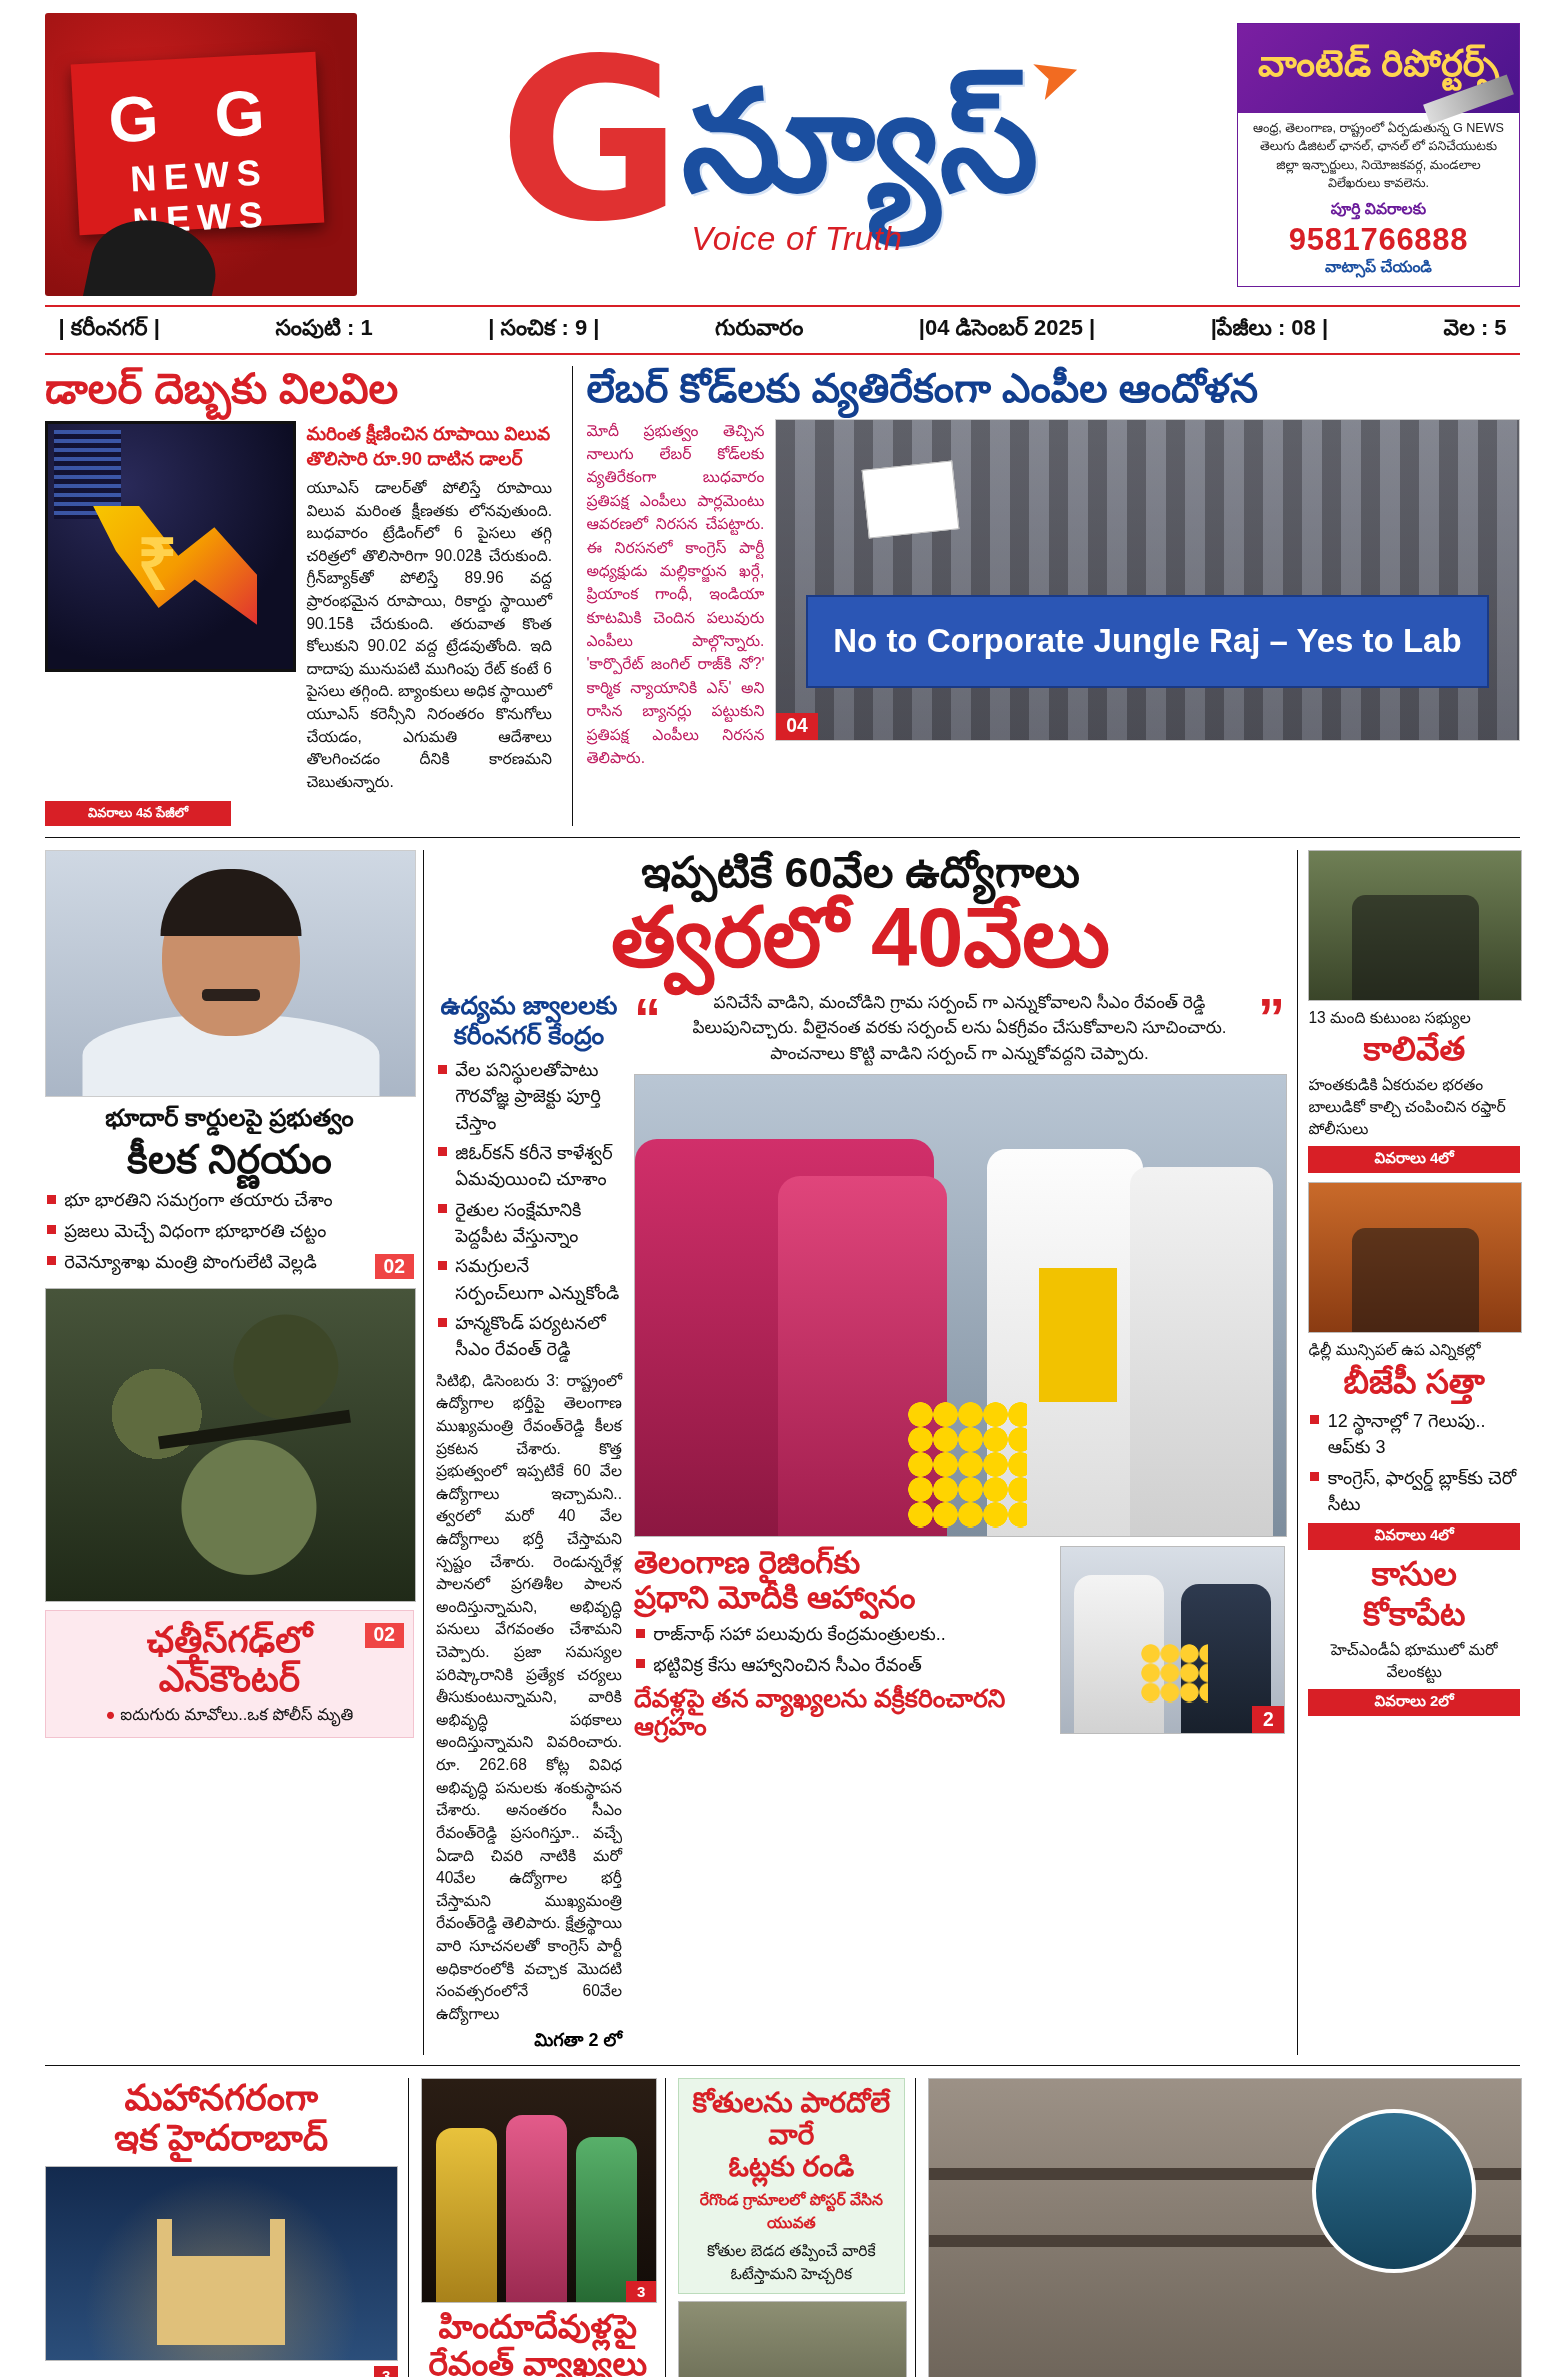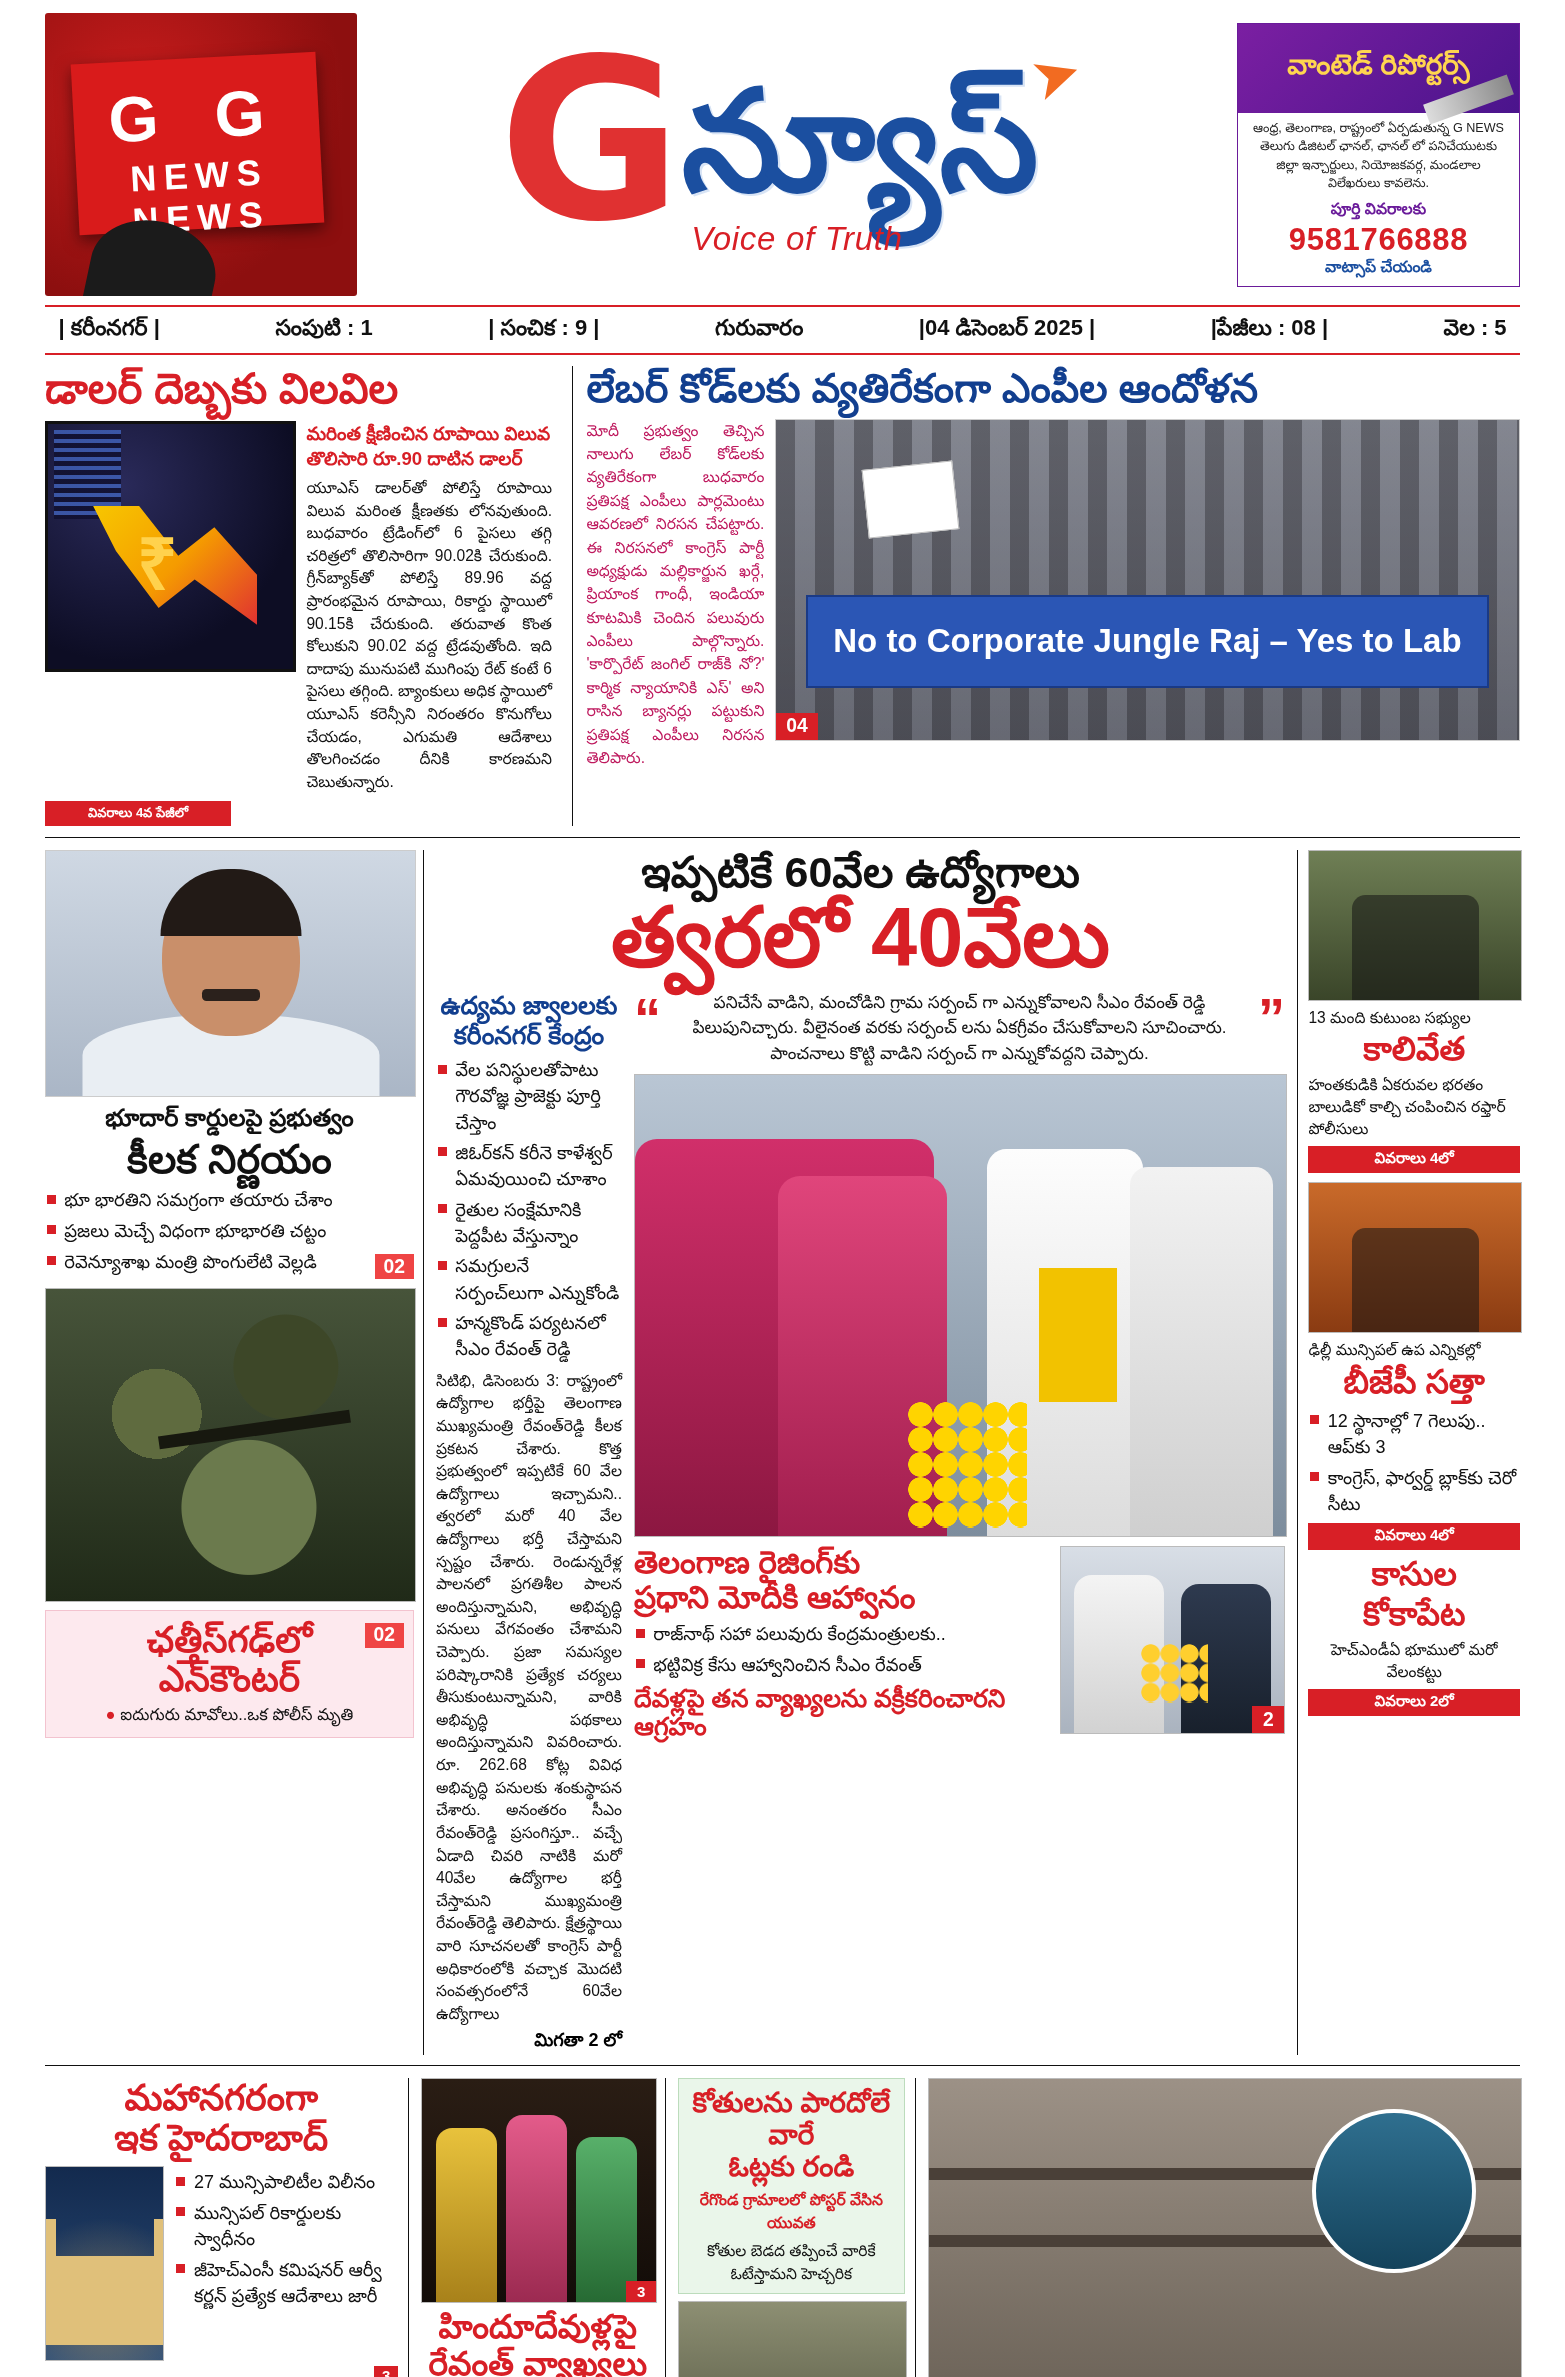--- a/index.html
+++ b/index.html
@@ -24,21 +24,21 @@
     text-shadow: 2.2px 2.2px 0 #d8e4f5;}
   .bird{position:relative;top:-67px;left:-15px;font-size:59px;color:#f26b21;transform:rotate(-18deg);}
   .voice{color:#d81f26;font-size:33px;font-style:italic;margin-top:-10.4px;letter-spacing:0.7px;}
 
   .wanted{width:283px;flex:0 0 auto;border:1.5px solid #6a1b9a;box-sizing:border-box;padding:6px 7.4px;text-align:center;background:#fff;}
   .wanted .body{font-size:12.6px;color:#222;line-height:1.45;padding:0 4.5px;}
   .wanted .sub{margin-top:7.4px;font-size:15.6px;color:#6a1b9a;font-weight:bold;}
   .wanted .phone{font-size:31px;color:#d81f26;font-weight:bold;letter-spacing:0.7px;}
   .wanted .wa{font-size:15.6px;color:#1b4fa0;font-weight:bold;}
   .wanted-top{height:89px;background:linear-gradient(135deg,#7b1fa2,#4a148c);position:relative;margin:-6px -7.4px 6px -7.4px;}
-  .wanted-top .wtxt{position:absolute;inset:0;display:flex;align-items:center;justify-content:center;color:#ffd54f;font-size:28px;font-weight:bold;}
+  .wanted-top .wtxt{position:absolute;inset:0;display:flex;align-items:center;justify-content:center;color:#ffd54f;font-size:37px;font-weight:bold;}
   .pen{position:absolute;right:6px;bottom:3px;width:89px;height:21px;background:linear-gradient(90deg,#ddd,#888);transform:rotate(-20deg);}
 
   
   .infobar{border-top:2.2px solid #d81f26;border-bottom:2.2px solid #d81f26;margin:6px 45px 0 45px;display:flex;align-items:center;justify-content:space-between;padding:7.4px 13.4px;font-size:22px;font-weight:bold;color:#111;}
   .infobar span{white-space:nowrap;}
 
   
   .content{padding:10.4px 45px 0 45px;box-sizing:border-box;}
   .rowA{display:flex;gap:13.4px;border-bottom:1.5px solid #111;padding-bottom:10.4px;}
   .colA1{width:528px;flex:0 0 auto;border-right:1.5px solid #111;padding-right:20px;box-sizing:border-box;}
@@ -367,25 +367,20 @@
       <div class="colC1">
         <div class="red-big" style="text-align:center;">మహానగరంగా</div>
         <div class="red-big" style="text-align:center;">ఇక హైదరాబాద్</div>
         <div style="display:flex;gap:10.4px;">
           <div class="hyd">
             <div class="glow"></div>
             <div class="t1"></div>
             <div class="t2"></div>
             <div class="charminar"></div>
           </div>
-          <ul class="bullets" style="margin-top:12px;width:223px;flex:0 0 auto;">
-            <li>27 మున్సిపాలిటీల విలీనం</li>
-            <li>మున్సిపల్ రికార్డులకు స్వాధీనం</li>
-            <li>జీహెచ్ఎంసీ కమిషనర్ ఆర్వీ కర్ణన్ ప్రత్యేక ఆదేశాలు జారీ</li>
-          </ul>
         </div>
         <div style="text-align:right;margin-top:4.5px;">
           <span class="smalltag">3</span>
         </div>
       </div>
 
       <div class="colC2">
         <div class="fest">
           <div class="w1"></div>
           <div class="w2"></div>

